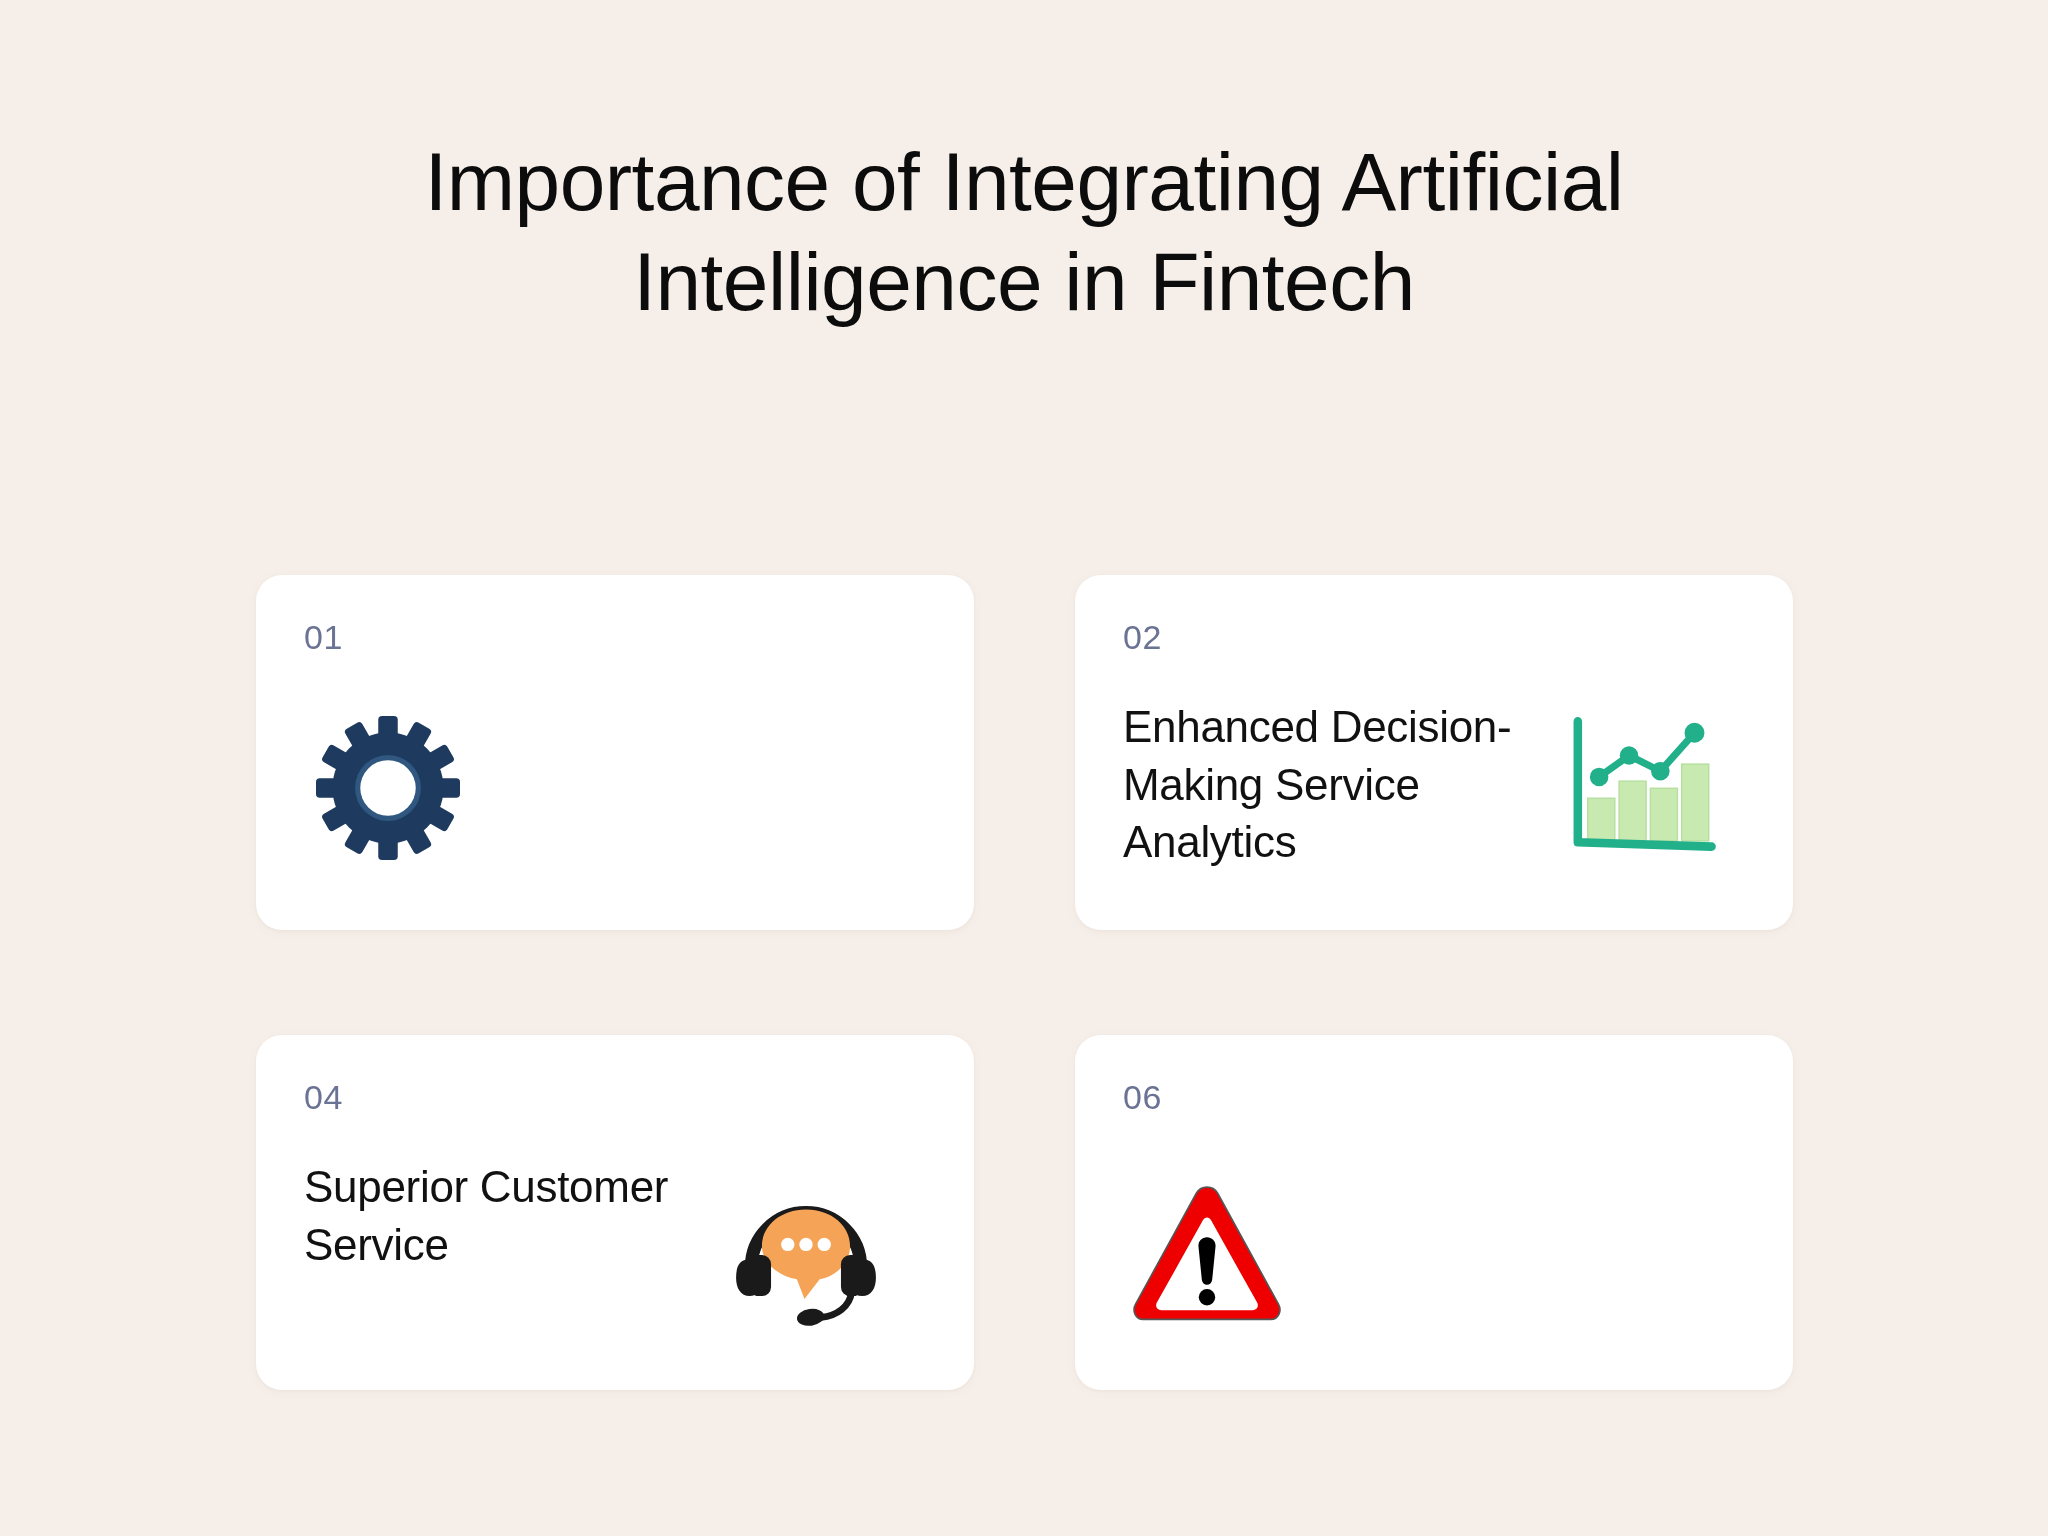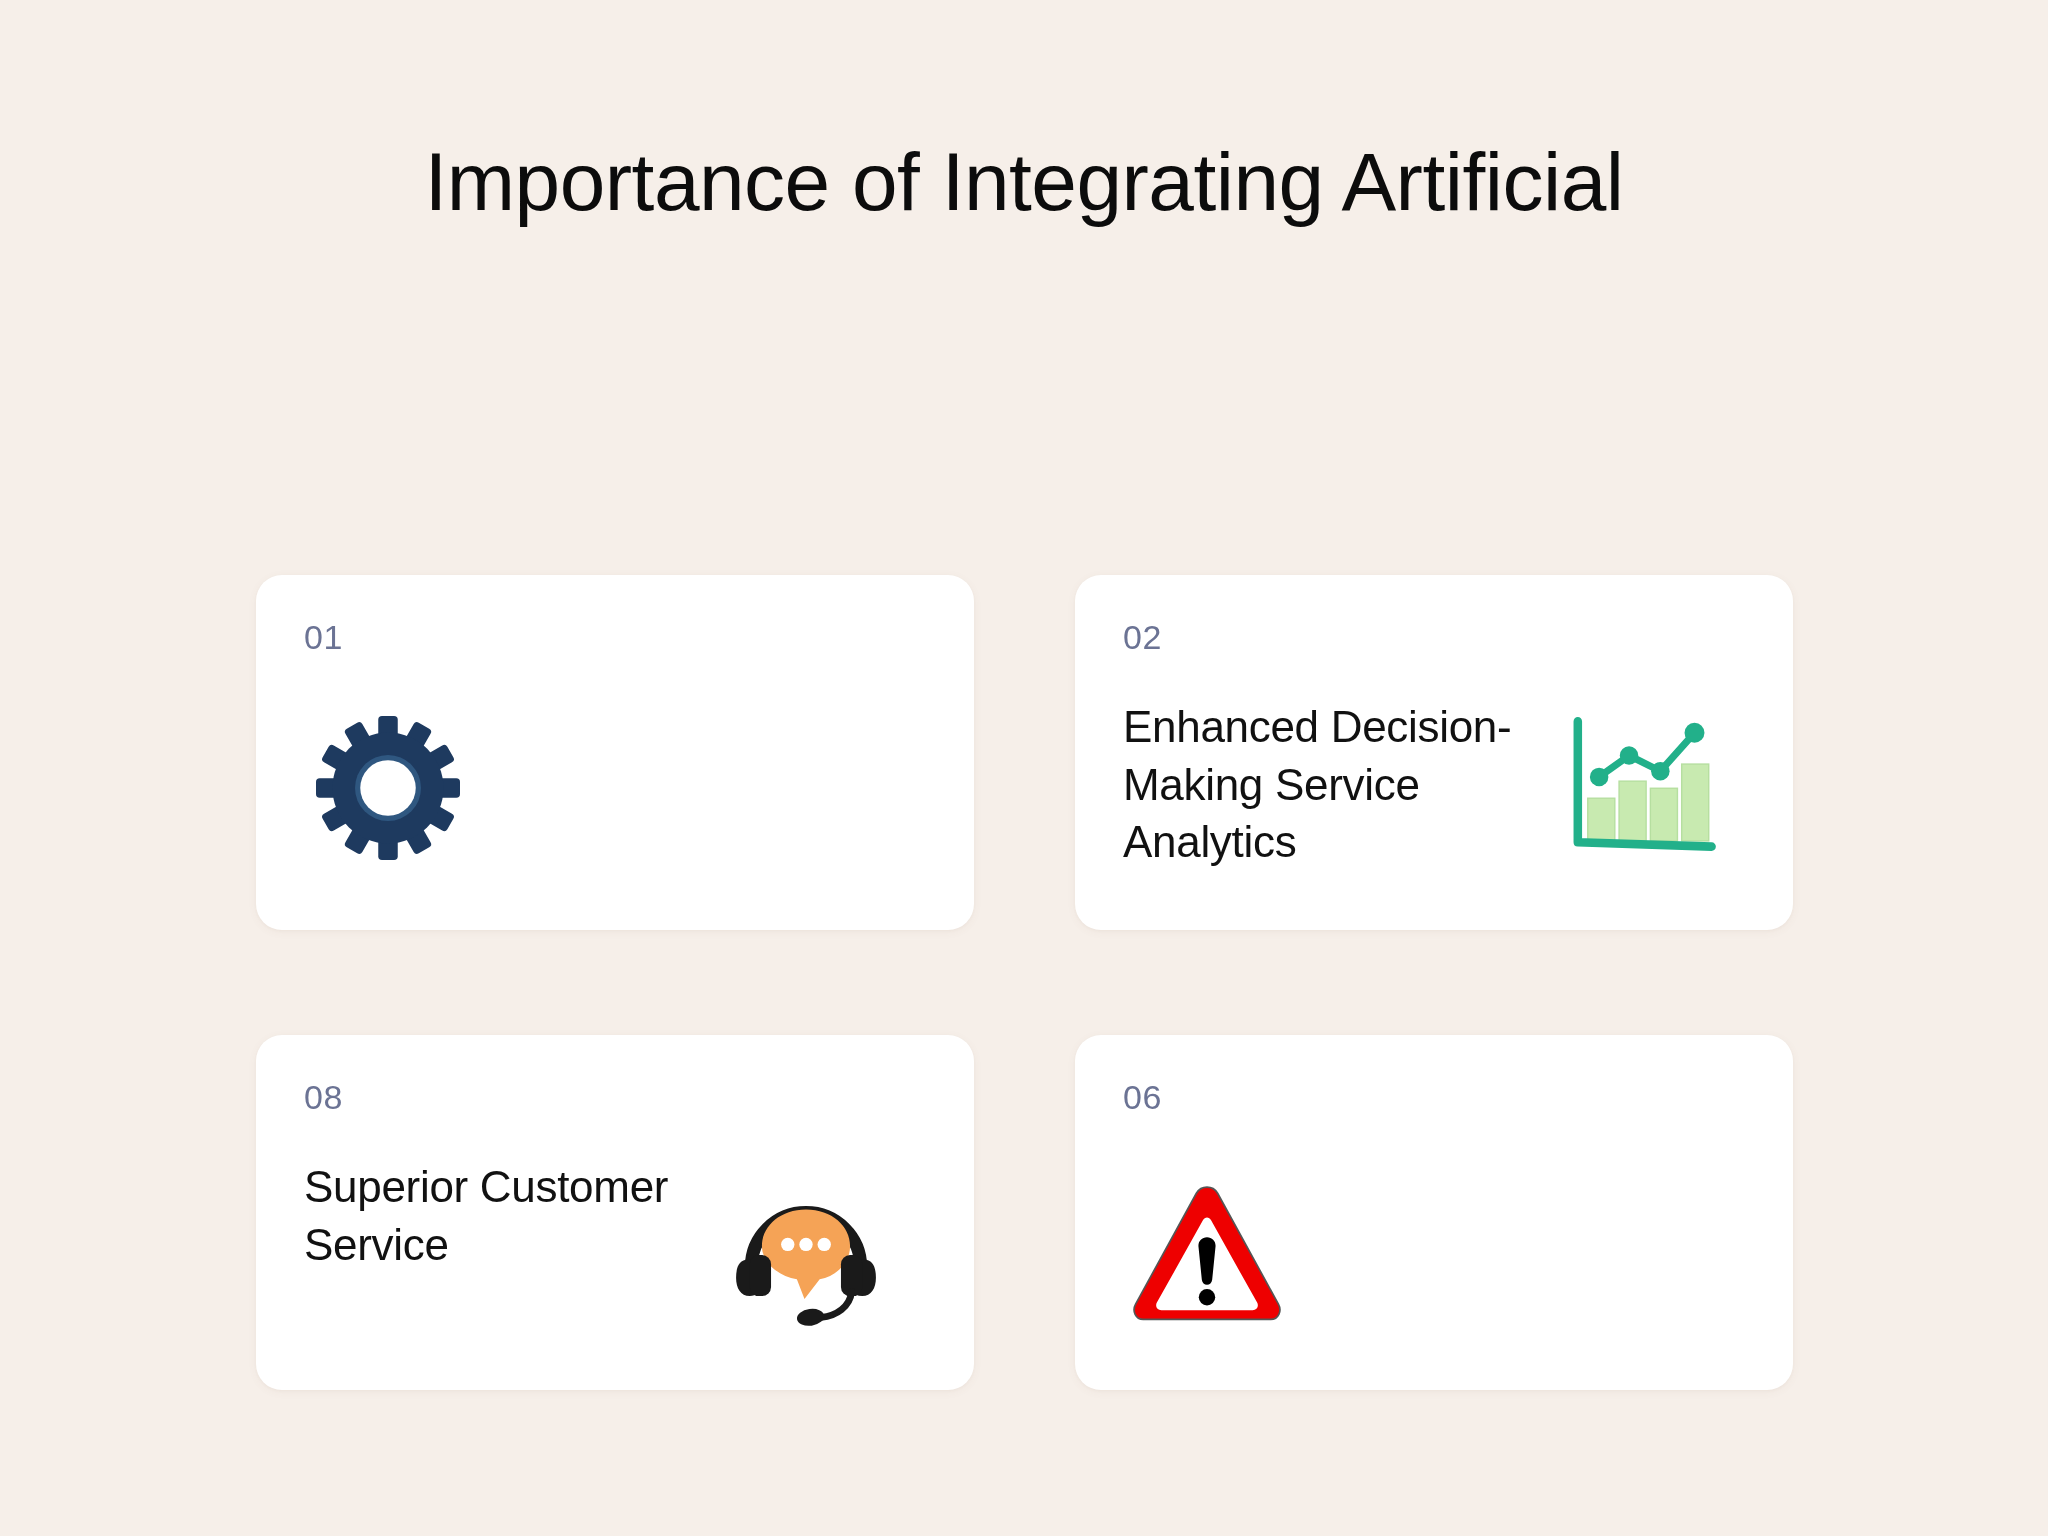--- a/index.html
+++ b/index.html
@@ -113,21 +113,21 @@
   .icon-analytics  { margin-right: 2px;  margin-top: 2px; }
   .icon-headset    { margin-right: 16px; margin-top: 10px; }
   .icon-warning    { margin-right: 4px;  margin-top: 12px; }
 </style>
 </head>
 <body>
 
 <div class="slide">
 
   <div class="title-block">
-    <h1 class="slide-title"><span>Importance of Integrating Artificial</span><br></h1>
+    <h1 class="slide-title"><span>Importance of Integrating Artificial</span><br><span>Intelligence in Fintech</span></h1>
   </div>
 
   <div class="card-grid">
 
     <div class="card">
       <div class="card-number">01</div>
       <div class="card-body">
         <div class="card-icon icon-gear">
           <svg width="150" height="150" viewBox="0 0 100 100" aria-hidden="true">
             <g transform="translate(50,50)">
@@ -179,21 +179,21 @@
               <circle cx="48" cy="32" r="6.5"></circle>
               <circle cx="70" cy="43" r="6.5"></circle>
               <circle cx="94" cy="16" r="7"></circle>
             </g>
           </svg>
         </div>
       </div>
     </div>
 
     <div class="card">
-      <div class="card-number">08</div>
+      <div class="card-number">04</div>
       <div class="card-body">
         <div class="card-title">Superior Customer Service</div>
         <div class="card-icon icon-headset">
           <svg width="152" height="152" viewBox="0 0 100 100" aria-hidden="true">
 
             <path d="M14 60 A36 36 0 0 1 86 60" fill="none" stroke="#1a1a1a" stroke-width="8.5" stroke-linecap="round"></path>
 
             <path d="M50 22 C67 22 79 33 79 46 C79 57 70 66 59 68
                      L49 81 L44 68 C32 66 21 57 21 46 C21 33 33 22 50 22 Z" fill="#f5a356"></path>
 

